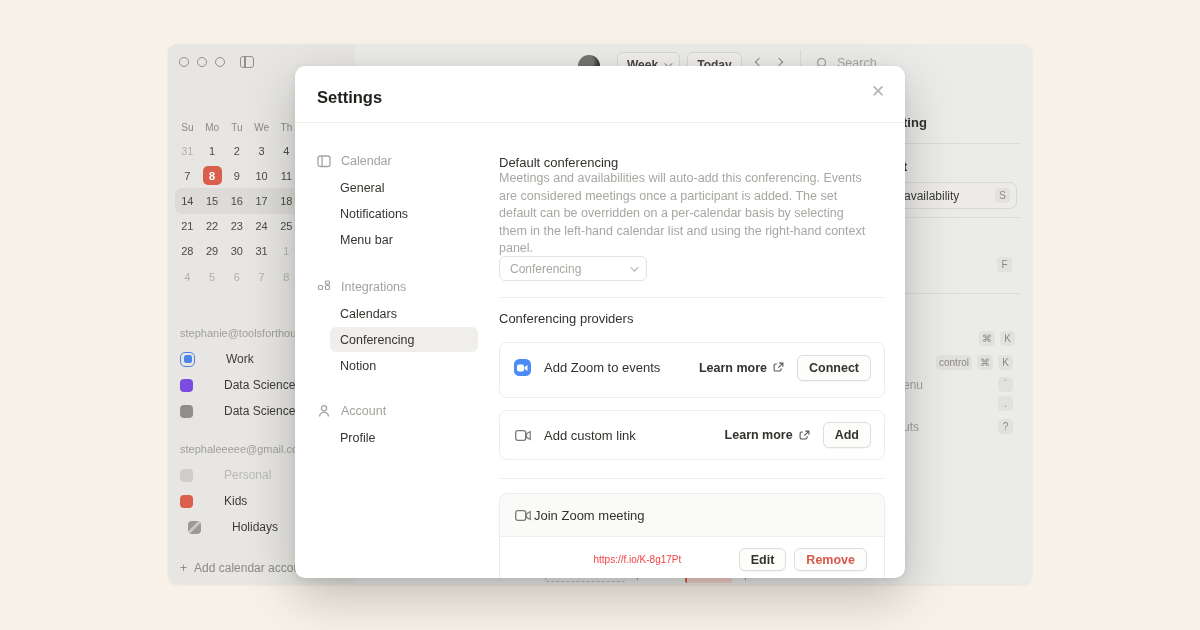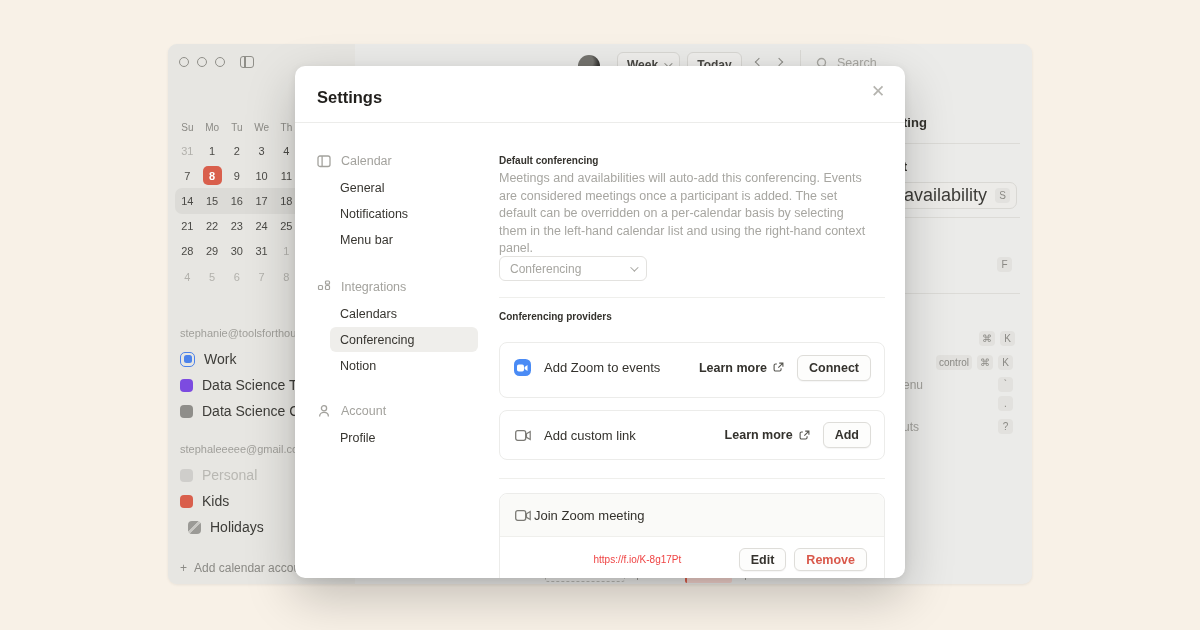--- a/index.html
+++ b/index.html
@@ -38,21 +38,21 @@
   .cal-row.selected { background:#dcdbd7; border-radius:7px; }
   .chip { display:inline-flex; width:19px; height:19px; align-items:center; justify-content:center;
           background:#d95f4c; color:#fff; border-radius:5px; font-weight:700; }
 
   
   .acct-email { position:absolute; left:12px; font-size:11px; color:#a09f9a; white-space:nowrap; overflow:hidden; width:170px; }
   .cal-item { position:absolute; left:12px; display:flex; align-items:center; gap:9px; height:18px; }
   .swatch { width:13px; height:13px; border-radius:4px; flex:none; }
   .swatch-ring { width:15px; height:15px; border-radius:5px; border:1.6px solid #4c82ea; display:flex; align-items:center; justify-content:center; flex:none; }
   .swatch-ring i { display:block; width:8px; height:8px; border-radius:2.5px; background:#4c82ea; }
-  .cal-item .lbl { font-size:14px; color:#3d3c38; white-space:nowrap; }
+  .cal-item .lbl { font-size:12px; color:#3d3c38; white-space:nowrap;margin-left:22px; }
   .cal-item.muted .lbl { color:#b9b8b3; }
   .add-account { position:absolute; left:12px; font-size:12px; color:#8b8a85; display:flex; gap:7px; align-items:center; }
 
   
   .avatar { position:absolute; left:410px; top:11px; width:22px; height:22px; border-radius:50%;
             background:radial-gradient(circle at 35% 30%, #75746f 0 35%, #3a3936 60%); }
   .bar-btn { position:absolute; top:8px; height:26px; border:1px solid #d8d7d3; border-radius:6px;
              background:#efeeec; display:flex; align-items:center; justify-content:center; gap:6px;
              font-size:12px; font-weight:700; color:#4a4945; }
   .chev { width:6px; height:6px; border-right:1.5px solid #8b8a85; border-bottom:1.5px solid #8b8a85; display:inline-block; }
@@ -64,21 +64,21 @@
   .search { position:absolute; left:648px; top:12px; display:flex; align-items:center; gap:8px; color:#a8a7a2; font-size:12.5px; }
   .search svg { display:block; }
 
   
   .rp-frag { position:absolute; white-space:nowrap; }
   .rp-heading { font-size:13px; font-weight:700; color:#34322d; }
   .rp-divider { position:absolute; height:1px; background:#dcdbd7; left:700px; width:152px; }
   .avail-box { position:absolute; left:700px; top:138px; width:149px; height:27px;
                border:1px solid #d9d8d4; border-radius:7px; background:#eceberive; background:#ecebe8;
                display:flex; align-items:center; }
-  .avail-box .lbl { position:absolute; left:35px; font-size:18px; color:#3d3c38; font-weight:500; }
+  .avail-box .lbl { position:absolute; left:35px; font-size:12px; color:#3d3c38; font-weight:500; }
   .keycap { display:inline-flex; min-width:15px; height:15px; padding:0 3px; align-items:center; justify-content:center;
             background:#e2e1de; border-radius:4px; color:#8a8984; font-size:10px; }
   .key-row { position:absolute; display:flex; gap:5px; align-items:center; }
   .key-row .frag-lbl { font-size:12px; color:#a2a19c; margin-right:6px; }
 
   
   .peek-dashed { position:absolute; left:377px; top:527px; width:80px; height:11px;
                  border:1px dashed #b7b6b1; border-radius:3px; }
   .peek-red { position:absolute; left:517px; top:526px; width:47px; height:13px;
               background:#f3d3cd; border-left:2px solid #d95f4c; border-radius:2px; }
@@ -95,21 +95,21 @@
   .modal-close { position:absolute; right:16px; top:14px; width:22px; height:22px; display:flex;
                  align-items:center; justify-content:center; color:#b5b4af; font-size:17px; cursor:pointer; }
 
   
   .mnav-section { position:absolute; left:22px; display:flex; align-items:center; gap:10px; color:#a3a29d; }
   .mnav-section .sec-lbl { font-size:12.5px; }
   .mnav-item { position:absolute; left:45px; font-size:12.5px; color:#373530; }
   .mnav-pill { position:absolute; left:35px; top:261px; width:148px; height:25px; background:#efeeeb; border-radius:6px; }
 
   
-  .mc-heading { position:absolute; left:204px; font-size:10px; font-weight:700; color:#34322d; }
+  .mc-heading { position:absolute; left:204px; font-size:13px; font-weight:400; color:#34322d; }
   .mc-desc { position:absolute; left:204px; top:104px; width:374px; font-size:12.5px; line-height:17.5px; color:#a7a6a1; }
   .mc-select { position:absolute; left:204px; top:190px; width:148px; height:25px; border:1px solid #e3e2df;
                border-radius:6px; display:flex; align-items:center; padding:0 10px; gap:8px; }
   .mc-select .ph { font-size:12px; color:#a7a6a1; flex:1; }
   .mc-divider { position:absolute; left:204px; width:386px; height:1px; background:#efefec; }
 
   .card { position:absolute; left:204px; width:386px; border:1px solid #ececea; border-radius:8px; background:#fff; }
   .card-row { display:flex; align-items:center; padding:0 13px 0 14px; gap:13px; }
   .card .main-lbl { font-size:13px; color:#34322d; flex:1; white-space:nowrap; }
   .learn-more { display:flex; align-items:center; gap:6px; font-size:12.5px; font-weight:700; color:#34322d; cursor:pointer; }

